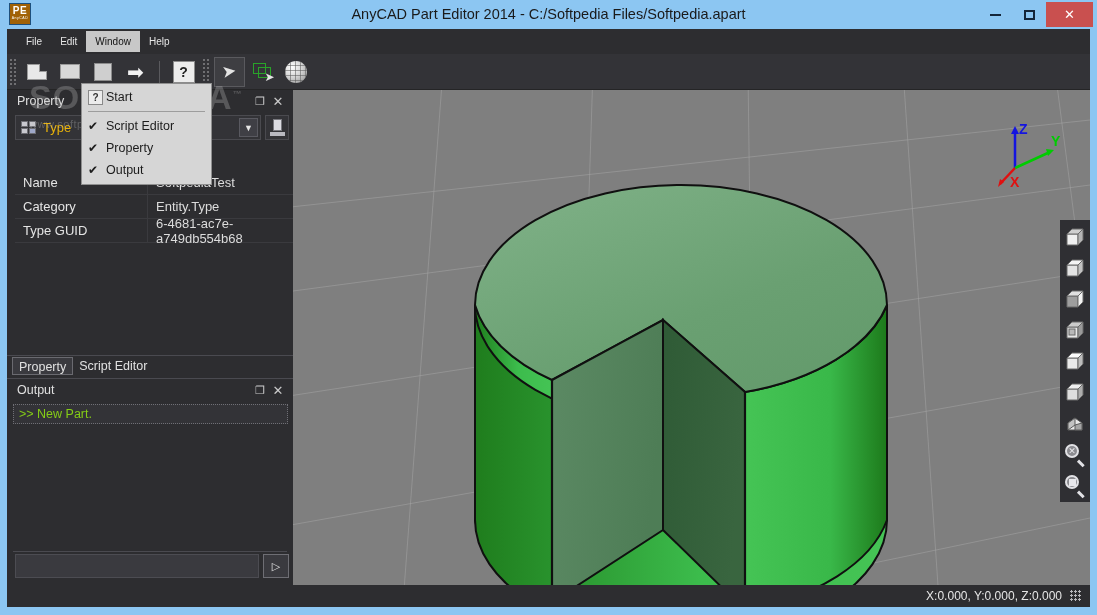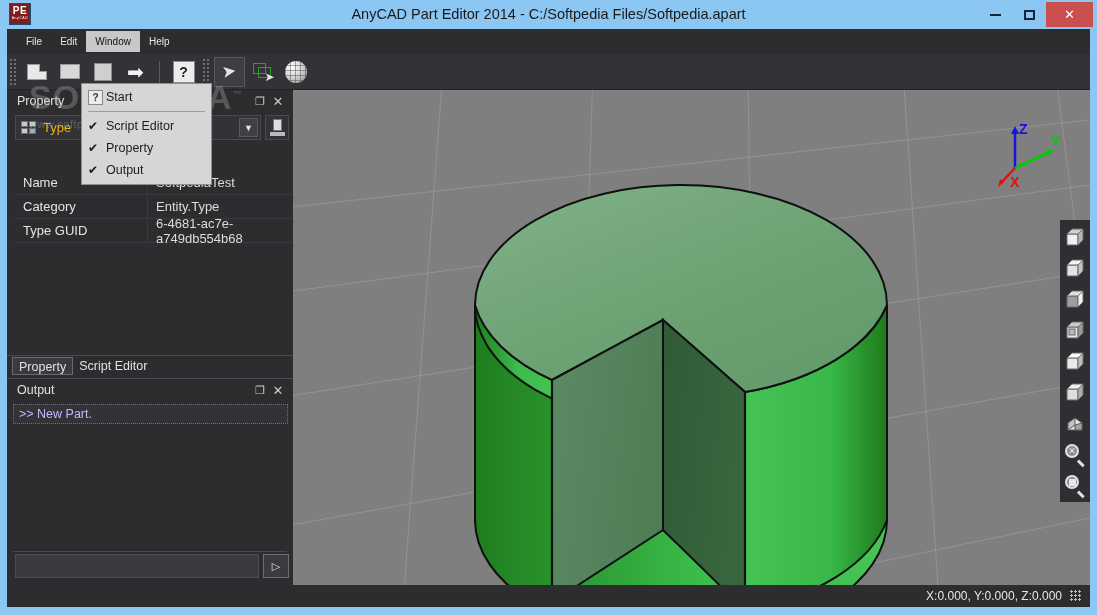--- a/index.html
+++ b/index.html
@@ -19,21 +19,21 @@
 
   
   .titlebar {
     position: absolute; left: 0; top: 0;
     width: 1097px; height: 29px;
     background: #8cc6f2;
   }
   .app-logo {
     position: absolute; left: 9px; top: 3px;
     width: 22px; height: 22px;
-    background: #7f1d1d;
+    background: #a16207;
     border: 1px solid #1d4f7c;
     color: #fff; font-size: 10px; font-weight: bold;
     line-height: 11px; text-align: center;
     padding-top: 1px;
     letter-spacing: .5px;
   }
   .app-logo .sub { display:block; font-size:3.5px; line-height:4px; font-weight: normal; }
   .title-text {
     position: absolute; left: 0; top: 0;
     width: 1097px; height: 29px;
@@ -235,21 +235,21 @@
     position: absolute; left: 0; top: 288px;
     width: 286px; height: 229px;
     background: #2d2d30;
     border-top: 1px solid #4a4a50;
   }
   .output-box {
     margin: 3px 5px 0 6px;
     height: 20px;
     border: 1px dotted #6f6f75;
     background: #333337;
-    color: #c4b5fd; font-size: 12.5px;
+    color: #84cc16; font-size: 12.5px;
     display: flex; align-items: center; padding-left: 5px;
   }
   .cmd-row {
     position: absolute; left: 0; bottom: 28px;
     width: 286px; height: 26px;
     display: flex; align-items: center;
     padding: 0 4px 0 8px; gap: 4px;
   }
   .cmd-input {
     flex: 1; height: 24px; background: #3a3a3f;

